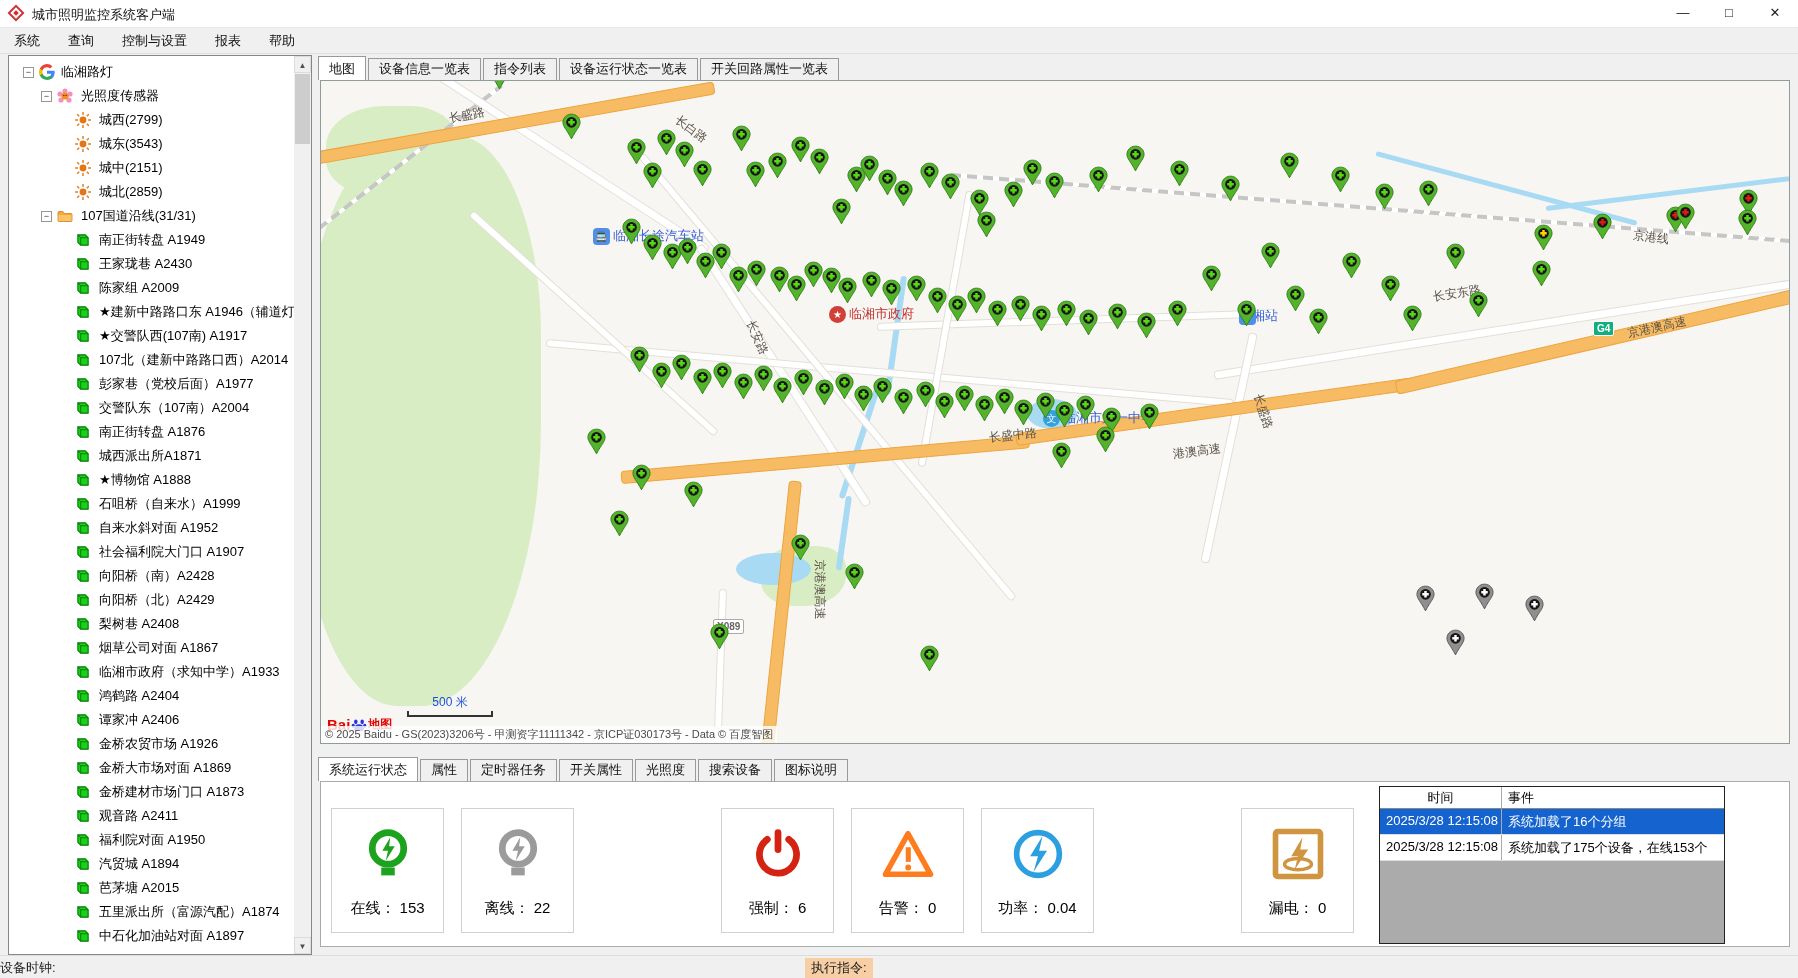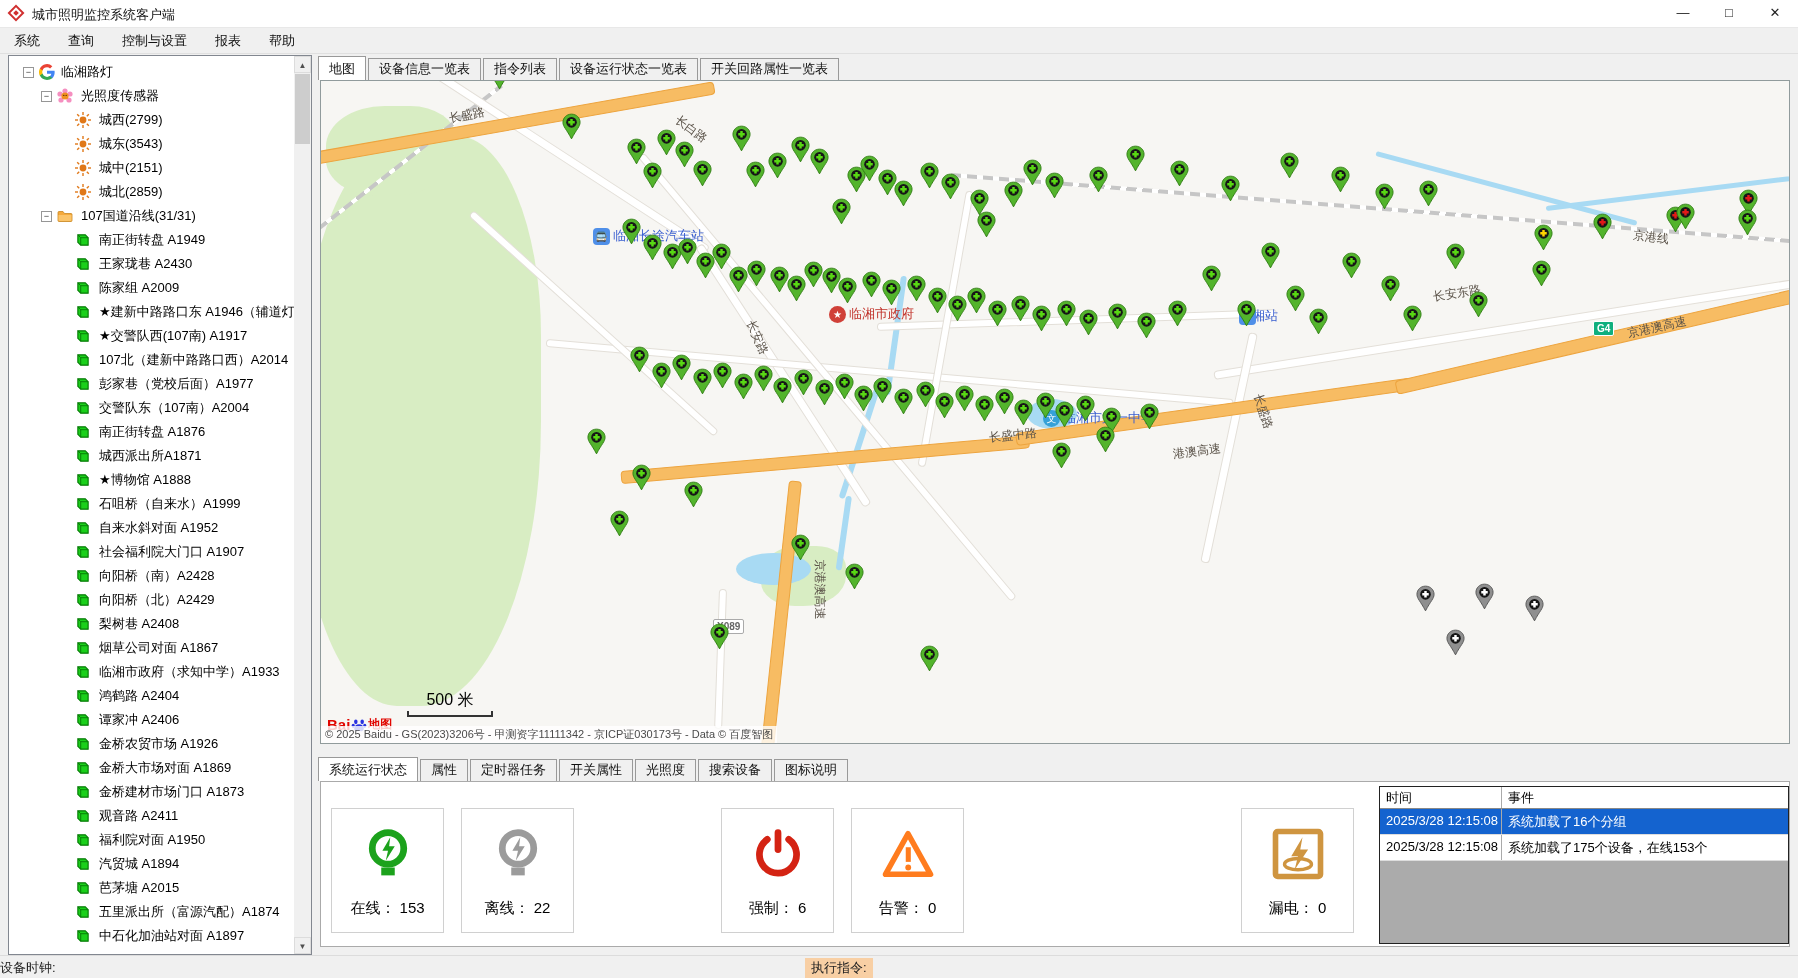--- a/index.html
+++ b/index.html
@@ -63,34 +63,34 @@
   .poi .picon { width:17px; height:17px; border-radius:4px; color:#fff; font-size:10px; text-align:center;
     line-height:17px; }
   .poi.blue { color:#3a5fd0; } .poi.red { color:#c03028; }
   .picon.bus,.picon.rail { background:#4f8fe8; } .picon.school { background:#35a1d8; border-radius:50%; }
   .picon.gov { background:#d04038; border-radius:50%; }
   .pin { position:absolute; margin-left:-10px; margin-top:-26px; }
   .mapattr { position:absolute; left:6px; bottom:10px; }
   .bailogo { display:flex; align-items:flex-end; gap:1px; }
   .bailogo .bai { color:#e10601; font-weight:bold; font-size:15px; }
   .bailogo .ditu { color:#e10601; font-weight:bold; font-size:12px; }
-  .scalebar { position:absolute; left:86px; bottom:26px; width:86px; text-align:center; font-size:16px; color:#000000; }
+  .scalebar { position:absolute; left:86px; bottom:26px; width:86px; text-align:center; font-size:12px; color:#1d4ed8; }
   .scaleline { border-left:2px solid #333; border-right:2px solid #333; border-bottom:2px solid #333; height:6px; }
   .copyright { position:absolute; left:0; bottom:0; background:rgba(255,255,255,.8); font-size:11px;
     color:#4a4a4a; padding:1px 4px; white-space:nowrap; }
 
   
   .bottompanel { position:absolute; left:320px; top:781px; width:1470px; height:166px; background:#fff;
     border:1px solid #aaa; }
   .card { position:absolute; top:26px; width:113px; height:125px; background:#fff; border:1px solid #d0d0d0; }
   .card .cicon { position:absolute; left:0; top:10px; width:100%; height:70px; display:flex;
     align-items:center; justify-content:center; }
   .card .ctext { position:absolute; left:0; bottom:14px; width:100%; text-align:center; font-size:15px; color:#000; }
-  .eventlog { position:absolute; left:1058px; top:4px; width:410px; height:158px; border:1px solid #222;
-    background:#ababab; overflow:hidden; }
+  .eventlog { position:absolute; left:1058px; top:4px; width:346px; height:158px; border:1px solid #222;
+    background:#ababab; overflow:hidden;text-align:center; }
   .elhead { display:flex; height:22px; background:#fff; border-bottom:1px solid #888; }
   .elhead div { font-size:13px; color:#000; padding:2px 6px; }
   .elc1 { width:122px; border-right:1px solid #aaa; }
   .elrow { display:flex; height:26px; background:#fff; border-bottom:1px solid #ddd; }
   .elrow div { font-size:13px; padding:4px 6px; white-space:nowrap; }
   .elrow.sel { background:#1463cf; } .elrow.sel div { color:#fff; }
 
   .statusbar { position:absolute; left:0; top:955px; width:1798px; height:23px; background:#f0f0f0;
     border-top:1px solid #dcdcdc; font-size:13px; color:#222; }
   .sbleft { position:absolute; left:0; top:3px; }
@@ -1153,20 +1153,29 @@
     <div class="cicon">
       <svg width="54" height="54" viewBox="0 0 48 48">
           <path d="M24 6 L44 42 H4 Z" fill="none" stroke="#ff7c1e" stroke-width="5" stroke-linejoin="round"></path>
           <rect x="22" y="18" width="4.5" height="13" fill="#ff7c1e"></rect>
           <circle cx="24.2" cy="36" r="2.6" fill="#ff7c1e"></circle>
         </svg>
     </div>
     <div class="ctext"><span>告警：</span> <span>0</span></div>
   </div>
 
+  <div class="card" style="left:660px">
+    <div class="cicon">
+      <svg width="54" height="54" viewBox="0 0 48 48">
+          <circle cx="24" cy="24" r="19" fill="none" stroke="#2b9fe0" stroke-width="5"></circle>
+          <path d="M28 8 L17 26 H24 L20 40 L32 21 H25 Z" fill="#2b9fe0"></path>
+        </svg>
+    </div>
+    <div class="ctext"><span>功率：</span> <span>0.04</span></div>
+  </div>
 
 
   <div class="card" style="left:920px">
     <div class="cicon">
       <svg width="54" height="54" viewBox="0 0 48 48">
           <rect x="4" y="4" width="40" height="40" rx="2" fill="none" stroke="#cf9540" stroke-width="5"></rect>
           <ellipse cx="24" cy="33" rx="12" ry="5" fill="none" stroke="#cf9540" stroke-width="3"></ellipse>
           <path d="M28 9 L18 26 H24 L21 38 L33 20 H26 Z" fill="#cf9540"></path>
         </svg>
     </div>

